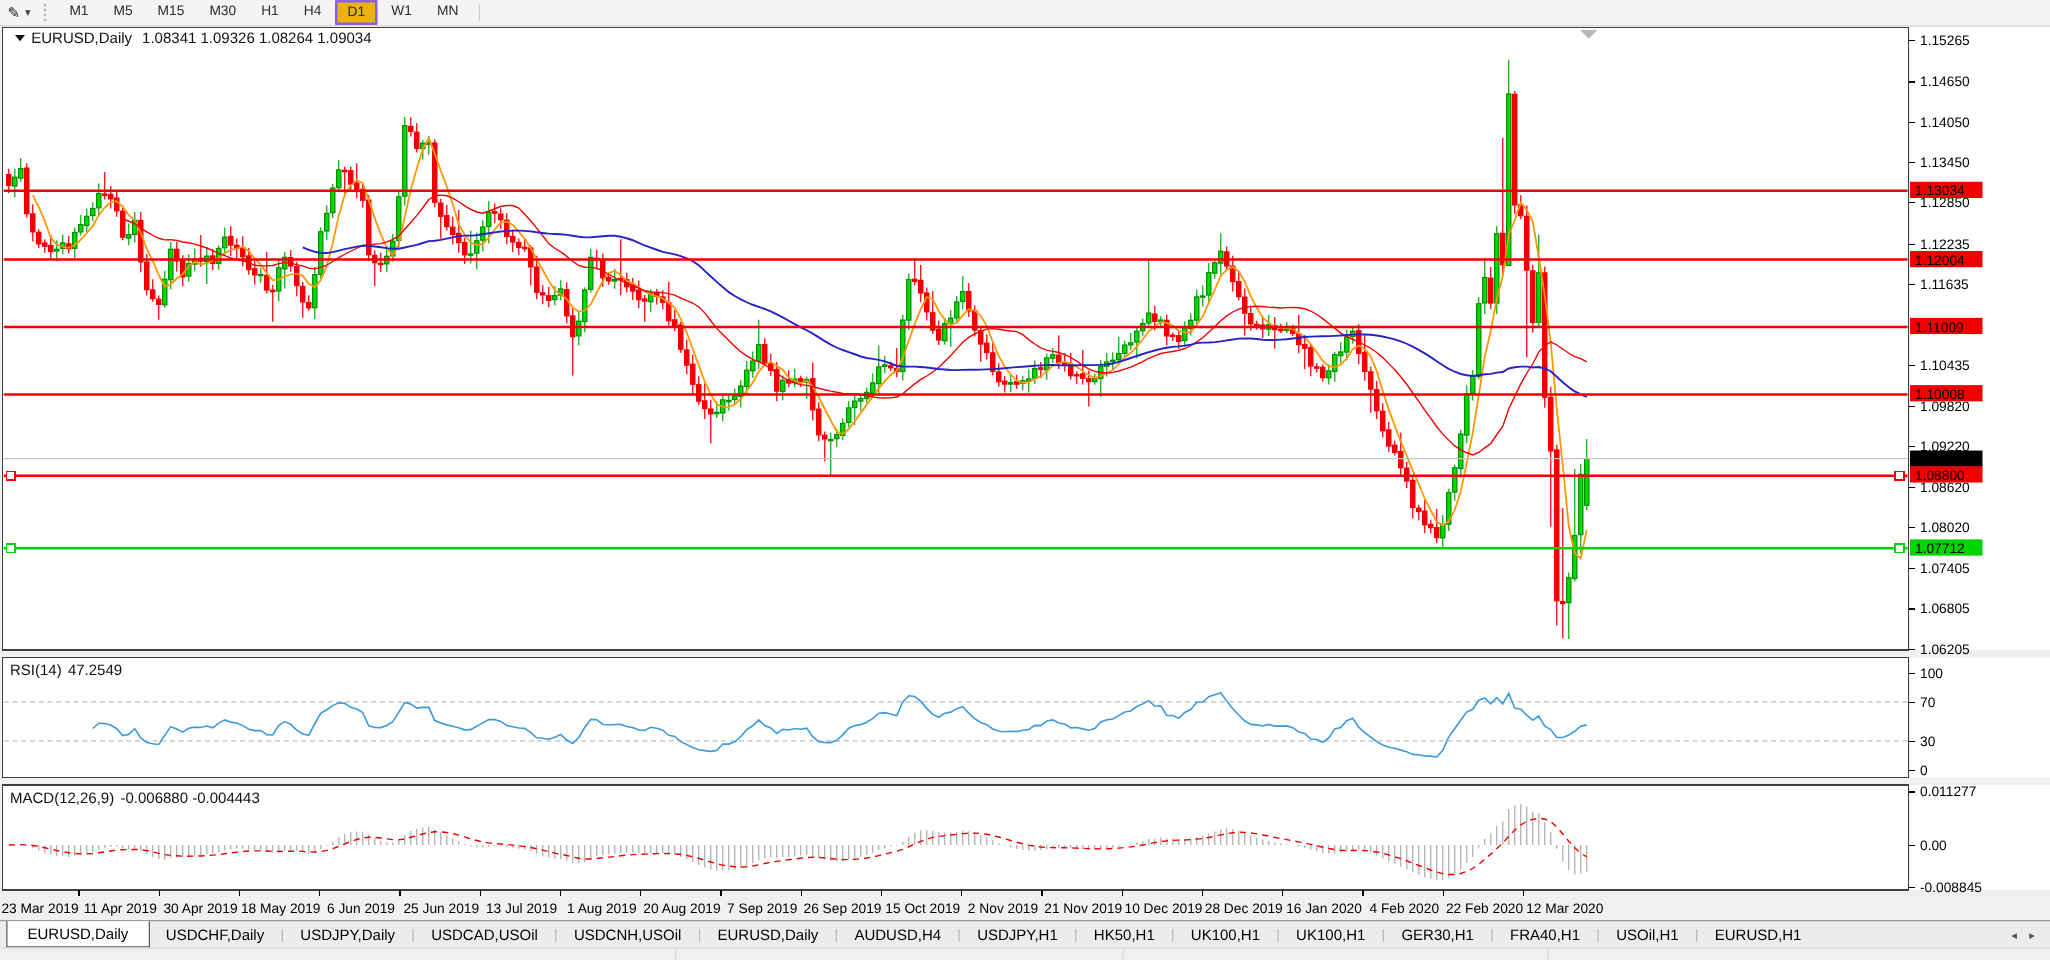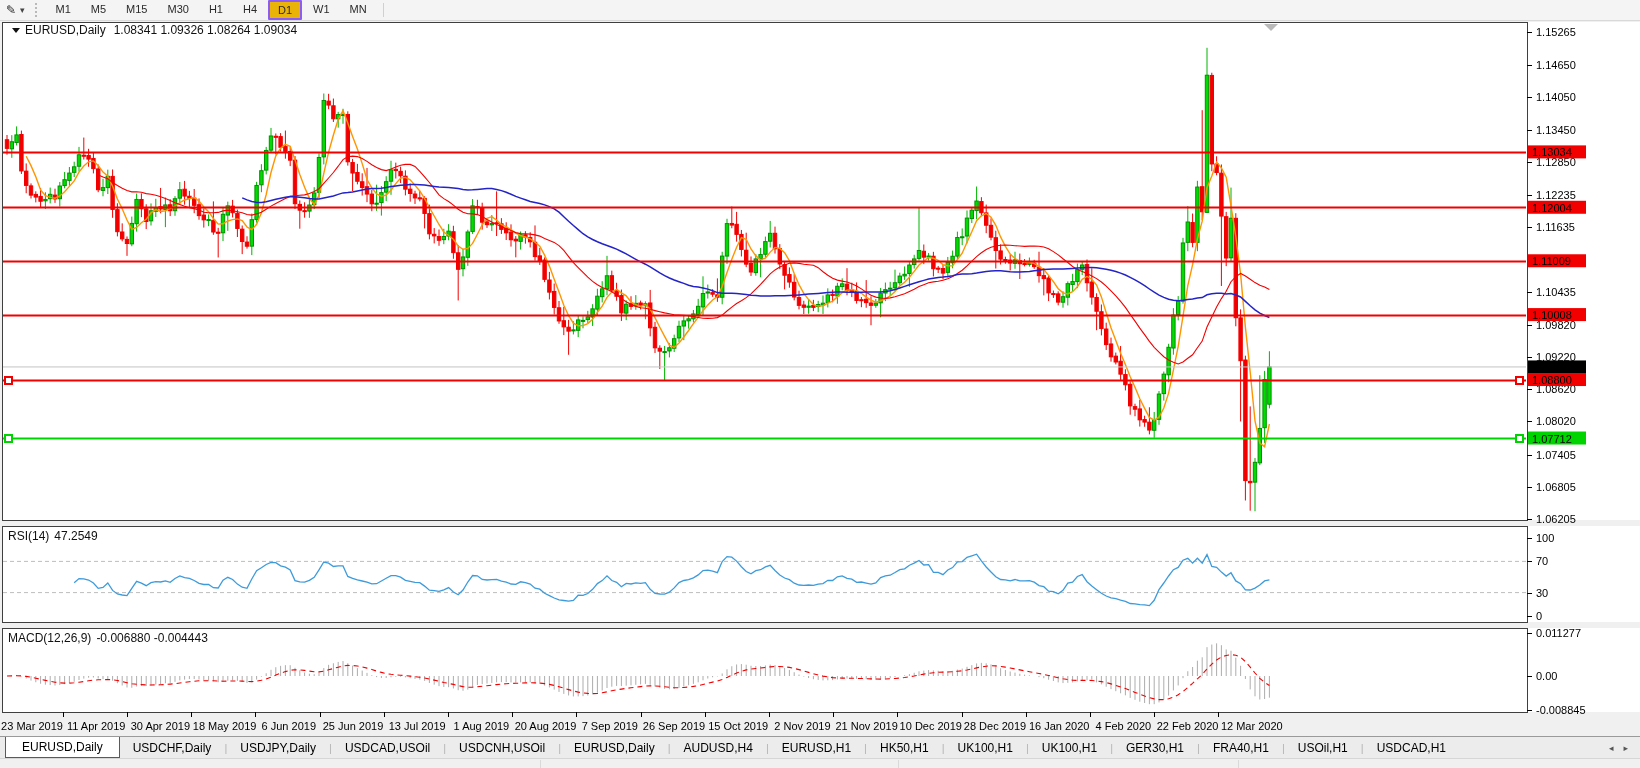--- a/index.html
+++ b/index.html
@@ -1039,35 +1039,35 @@
         <span class="tab">USDJPY,Daily</span>
         <span class="tabsep">|</span>
         <span class="tab">USDCAD,USOil</span>
         <span class="tabsep">|</span>
         <span class="tab">USDCNH,USOil</span>
         <span class="tabsep">|</span>
         <span class="tab">EURUSD,Daily</span>
         <span class="tabsep">|</span>
         <span class="tab">AUDUSD,H4</span>
         <span class="tabsep">|</span>
+        <span class="tab">USDJPY,H1</span>
+        <span class="tabsep">|</span>
+        <span class="tab">HK50,H1</span>
+        <span class="tabsep">|</span>
+        <span class="tab">UK100,H1</span>
+        <span class="tabsep">|</span>
+        <span class="tab">UK100,H1</span>
+        <span class="tabsep">|</span>
+        <span class="tab">GER30,H1</span>
+        <span class="tabsep">|</span>
+        <span class="tab">FRA40,H1</span>
+        <span class="tabsep">|</span>
+        <span class="tab">USOil,H1</span>
+        <span class="tabsep">|</span>
         <span class="tab">EURUSD,H1</span>
-        <span class="tabsep">|</span>
-        <span class="tab">HK50,H1</span>
-        <span class="tabsep">|</span>
-        <span class="tab">UK100,H1</span>
-        <span class="tabsep">|</span>
-        <span class="tab">UK100,H1</span>
-        <span class="tabsep">|</span>
-        <span class="tab">GER30,H1</span>
-        <span class="tabsep">|</span>
-        <span class="tab">FRA40,H1</span>
-        <span class="tabsep">|</span>
-        <span class="tab">USOil,H1</span>
-        <span class="tabsep">|</span>
-        <span class="tab">USDCAD,H1</span>
       </div>
     <div class="tab-arrows">
       <span>◂</span>
       <span>▸</span>
     </div>
   </div>
   <div class="statusbar">
     <span class="sb-div" style="left:540px"></span>
     <span class="sb-div" style="left:898px"></span>
     <span class="sb-div" style="left:1238px"></span>

